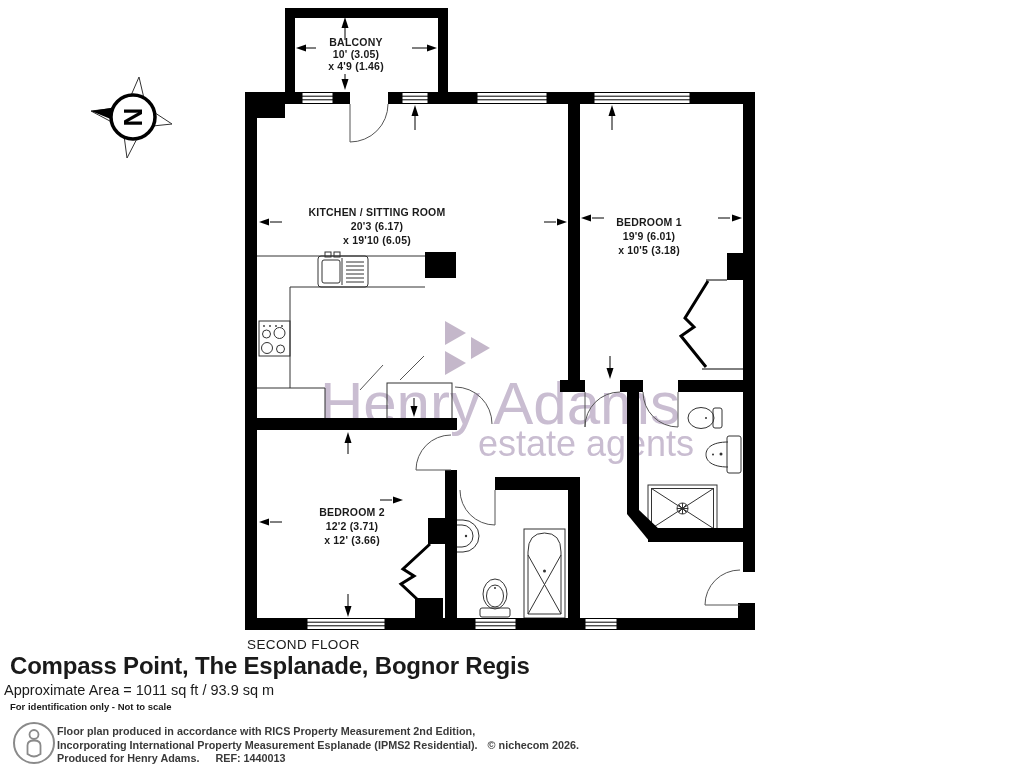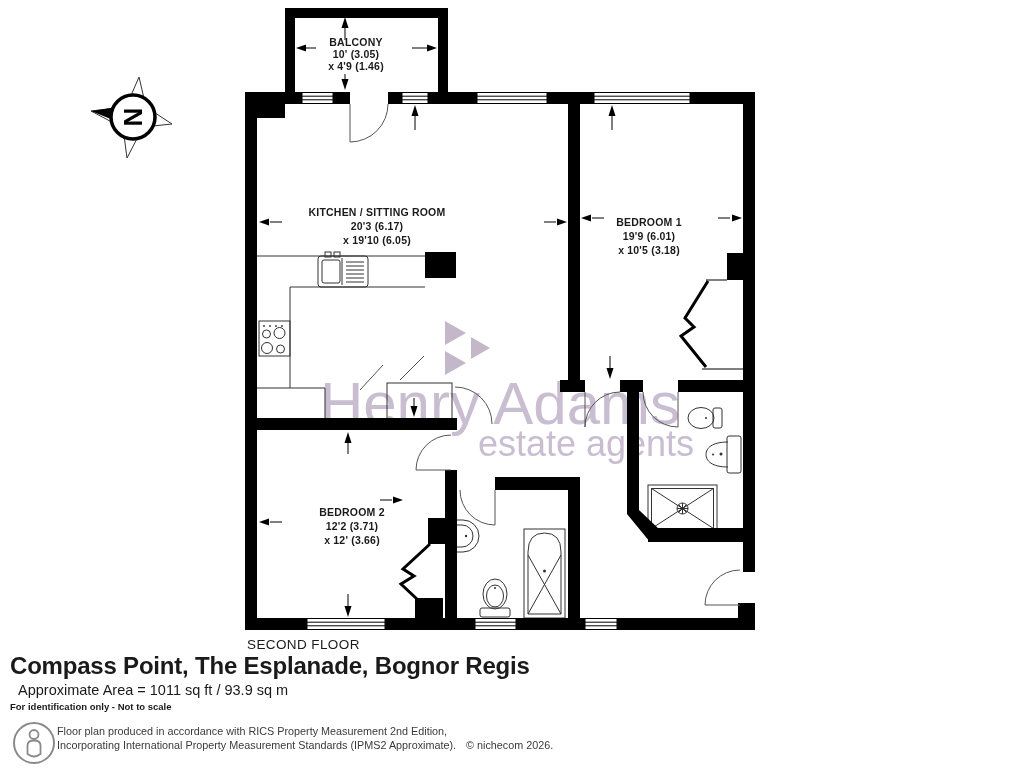--- a/index.html
+++ b/index.html
@@ -10,23 +10,23 @@
               letter-spacing:.2px;fill:#1a1a1a;}
   .floor-label{font-family:"Liberation Sans",sans-serif;font-size:13.5px;font-weight:500;
                letter-spacing:.4px;fill:#1a1a1a;}
   .wm-main{font-family:"Liberation Sans",sans-serif;font-size:60px;fill:#c9bdd1;}
   .wm-sub{font-family:"Liberation Sans",sans-serif;font-size:36px;fill:#c9bdd1;}
   .fix{stroke:#333;fill:none;stroke-width:1;}
   .door{stroke:#555;fill:none;stroke-width:1;}
   .arrowline{stroke:#000;stroke-width:1;}
   #title{position:absolute;left:10px;top:652px;font-size:24px;font-weight:bold;
          letter-spacing:-.2px;white-space:nowrap;text-align:right;}
-  #area-line{position:absolute;left:18px;top:682px;font-size:14.5px;}
+  #area-line{position:absolute;left:4px;top:682px;font-size:14.5px;}
   #disclaimer{position:absolute;left:10px;top:701px;font-size:9.5px;font-weight:600;text-align:center;}
-  #footer{position:absolute;left:0;top:718px;width:1024px;height:60px;}
+  #footer{position:absolute;left:0;top:718px;width:1024px;height:60px;font-weight:bold;}
   #footer-icon{position:absolute;left:12px;top:3px;}
   #footer-text{position:absolute;left:57px;top:7px;font-size:10.8px;line-height:13.5px;color:#3a3a3a;}
   .copyright{margin-left:10px;}
   .ref{margin-left:16px;}
 </style>
 </head>
 <body>
 
 <svg id="plan-svg" width="1024" height="778" viewBox="0 0 1024 778">
 
@@ -241,15 +241,16 @@
 <div id="disclaimer">For identification only - Not to scale</div>
 
 <div id="footer">
   <svg id="footer-icon" width="44" height="44" viewBox="0 0 44 44">
     <circle cx="22" cy="22" r="20" fill="none" stroke="#8a8a8a" stroke-width="2"></circle>
     <circle cx="22" cy="13.5" r="4.5" fill="none" stroke="#8a8a8a" stroke-width="1.8"></circle>
     <path d="M15.5,33 V24.5 Q15.5,19.5 22,19.5 Q28.5,19.5 28.5,24.5 V33 Q25,35.5 22,35.5 Q19,35.5 15.5,33 Z" fill="none" stroke="#8a8a8a" stroke-width="1.8"></path>
   </svg>
   <div id="footer-text">
     <div>Floor plan produced in accordance with RICS Property Measurement 2nd Edition,</div>
-    <div><span>Incorporating International Property Measurement Standards (IPMS2 Approximate).</span><span class="copyright">© nichecom 2026.</span></div>
+    <div><span>Incorporating International Property Measurement Esplanade (IPMS2 Residential).</span><span class="copyright">© nichecom 2026.</span></div>
+    <div><span>Produced for Henry Adams.</span><span class="ref">REF: 1440013</span></div>
   </div>
 </div>
 
 </body></html>

